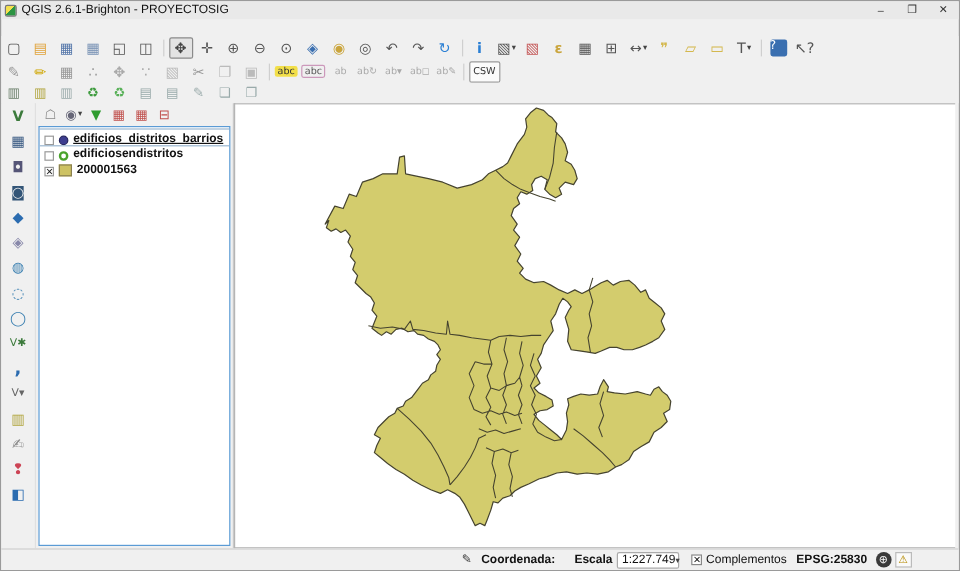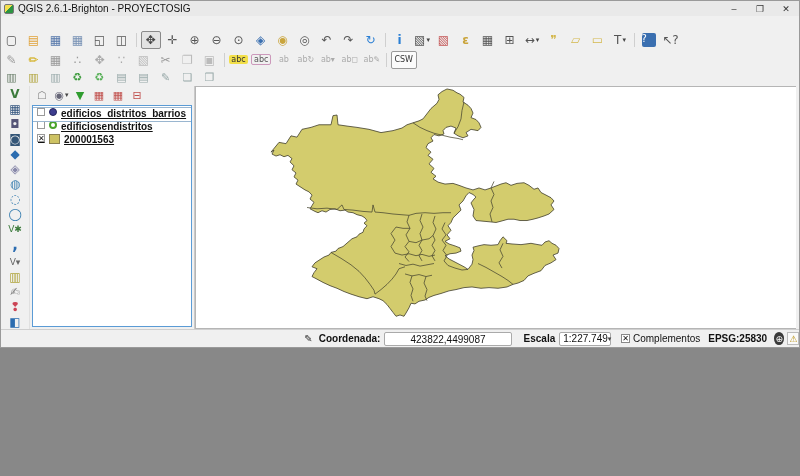--- a/index.html
+++ b/index.html
@@ -1,17 +1,17 @@
 <!DOCTYPE html>
 <html><head>
 <meta charset="utf-8">
 <style>
   html,body{margin:0;padding:0;background:#888;}
   *{box-sizing:border-box;}
-  .window{position:relative;width:800px;height:348px;background:#f0f0f0;
+  .window{position:relative;width:800px;height:476px;background:#f0f0f0;
     font-family:"Liberation Sans","DejaVu Sans",sans-serif;font-size:11px;color:#111;
     border:1px solid #9a9a9a;overflow:hidden;}
   
   .titlebar{position:absolute;left:0;top:0;width:100%;height:15px;background:#e9e9e9;
     display:flex;align-items:center;padding-left:3px;font-size:10px;}
   .qgis-logo{width:10px;height:10px;margin-right:4px;border-radius:2px;
     background:linear-gradient(135deg,#f4e04d 45%,#2c9442 45%);border:1px solid #777;}
   .win-controls{position:absolute;right:0;top:0;height:15px;display:flex;}
   .win-btn{width:26px;height:15px;display:flex;align-items:center;justify-content:center;
     font-size:9px;color:#333;}
@@ -41,21 +41,21 @@
     border-right:1px solid #c9c9c9;display:flex;flex-direction:column;}
   .panel-title{height:13px;display:flex;align-items:center;position:relative;
     justify-content:center;font-size:9px;color:#222;}
   .panel-title .pbtns{position:absolute;right:2px;top:1px;display:flex;gap:2px;}
   .pbtn{width:11px;height:10px;border:1px solid #aaa;background:#f8f8f8;font-size:7px;
     display:flex;align-items:center;justify-content:center;color:#444;}
   .panel-tools{height:18px;display:flex;align-items:center;padding-left:3px;}
   .panel-tools .tbtn{min-width:17px;height:16px;font-size:11px;}
   .layer-list{flex:1;margin:1px 2px 2px 2px;background:#fff;border:1px solid #5b9bd5;
     padding-top:2px;overflow:hidden;}
-  .layer-row{height:13px;display:flex;align-items:flex-start;padding-left:4px;gap:4px;text-decoration:underline;}
+  .layer-row{height:13px;display:flex;align-items:flex-end;padding-left:4px;gap:4px;}
   .layer-row .chk{width:8px;height:8px;border:1px solid #9a9a9a;background:#fff;flex:none;
     font-size:8px;line-height:7px;text-align:center;color:#222;font-family:"DejaVu Sans",sans-serif;}
   .layer-row .mark{width:8px;height:8px;flex:none;}
   .mark[data-marker="dot-blue"]{border-radius:50%;background:#3d3d8f;border:1px solid #26265e;}
   .mark[data-marker="ring-green"]{border-radius:50%;background:#fff;border:2px solid #4aa32c;}
   .mark[data-marker="dot-teal"]{border-radius:50%;background:#2a9db0;border:1px solid #1b6b7a;}
   .mark[data-marker="sq-green"]{background:#cfeacb;border:1px solid #9a9a9a;width:11px;height:10px;}
   .mark[data-marker="sq-khaki"]{background:#cdc263;border:1px solid #8a8050;width:11px;height:10px;}
   .layer-label{font-size:10px;font-weight:bold;white-space:nowrap;}
   .layer-row[data-sel="1"]{outline:1px solid #9ab6d0;}
@@ -449,21 +449,20 @@
     <svg viewBox="195 85 600 370" preserveAspectRatio="none">
       <path stroke-width="1" stroke-linejoin="round" d="M270,185 L278,170 L285,172 L290,160 L296,162 L301,150 L310,147 L318,143 L330,143 L332,129 L336,128 L337,143 L346,145 L356,147 L368,150 L380,155 L392,152 L401,148 L406,143 L412,140 L418,137 L422,134 L425,128 L430,118 L436,110 L438,104 L437,97 L441,92 L446,88 L452,90 L456,94 L459,96 L463,101 L462,108 L467,113 L470,118 L472,125 L470,132 L475,135 L478,140 L480,147 L477,152 L470,150 L465,155 L467,160 L462,163 L457,160 L453,156 L455,148 L450,145 L445,147 L442,152 L443,157 L438,160 L433,158 L430,163 L432,168 L427,172 L425,178 L430,185 L427,190 L432,196 L428,203 L433,210 L430,216 L435,222 L432,226 L437,231 L444,234 L452,233 L458,236 L465,240 L472,243 L478,240 L484,243 L490,240 L495,237 L500,234 L505,232 L510,236 L516,233 L523,232 L528,236 L533,242 L537,240 L540,247 L545,251 L550,255 L553,260 L550,266 L553,273 L548,280 L543,283 L537,286 L532,288 L526,290 L519,290 L513,288 L507,288 L500,291 L495,293 L489,292 L482,291 L475,290 L472,283 L473,273 L470,263 L473,257 L475,254 L472,250 L468,247 L465,252 L462,260 L458,266 L460,274 L456,280 L452,286 L450,293 L447,298 L450,305 L446,312 L449,318 L444,322 L448,326 L454,329 L459,332 L460,337 L455,340 L449,341 L444,344 L448,349 L453,353 L458,357 L463,361 L467,365 L471,357 L472,350 L471,343 L473,336 L472,331 L477,329 L483,327 L490,328 L497,327 L499,321 L502,315 L506,321 L505,325 L511,326 L520,327 L530,325 L537,327 L541,328 L544,323 L548,321 L551,325 L555,328 L558,333 L557,340 L552,343 L555,350 L550,355 L544,359 L540,367 L533,371 L527,375 L523,382 L517,386 L512,388 L506,392 L497,394 L488,393 L480,394 L471,392 L463,393 L455,396 L448,398 L440,402 L433,405 L428,408 L424,412 L418,414 L414,418 L410,417 L408,424 L405,432 L403,437 L399,435 L395,437 L392,431 L389,425 L386,419 L382,413 L378,410 L372,407 L366,410 L358,407 L350,403 L343,399 L336,394 L329,390 L322,385 L316,380 L311,376 L313,370 L316,364 L311,361 L314,355 L319,350 L323,346 L328,343 L330,339 L335,337 L337,333 L342,330 L345,326 L348,322 L351,318 L356,315 L358,311 L362,308 L363,303 L366,298 L363,294 L366,290 L364,286 L361,283 L356,281 L352,278 L347,277 L344,274 L339,275 L334,272 L329,273 L325,277 L321,275 L317,278 L314,276 L309,272 L311,267 L313,262 L309,257 L311,251 L308,246 L304,243 L299,238 L295,234 L297,228 L293,223 L295,217 L291,212 L293,206 L289,200 L291,195 L287,190 L283,192 L279,189 L275,191 L271,188 L273,182 Z" fill="#d3cc6d" stroke="#45432f"></path>
       <path fill="none" stroke-width="0.9" stroke-linejoin="round" d="M412,140 L419,147 L426,152 L433,156 L441,159 L449,162 L457,164 L462,166 M453,156 L457,146 L460,134 L461,121 L463,108 M306,270 L316,272 L326,271 L336,273 L341,266 L343,273 L352,274 L362,276 L371,277 L372,266 L374,277 L382,278 L392,280 L400,281 L408,282 L415,279 M415,279 L424,278 L433,279 L442,278 L450,278 M493,230 L490,240 L493,250 L490,260 L492,270 L489,280 L491,292 M408,282 L406,292 L409,302 L405,312 L408,322 M421,280 L419,290 L422,300 L419,310 L421,320 M434,283 L432,293 L435,303 L432,313 L434,320 M395,300 L402,302 L409,302 M408,322 L415,324 L421,320 L428,318 L432,313 M408,322 L404,330 L408,338 L404,346 L408,353 M421,320 L418,328 L421,336 L418,344 L421,352 M434,320 L431,328 L434,336 L431,344 L434,352 M395,300 L390,310 L394,320 L390,330 L394,340 M394,340 L401,343 L408,341 L415,344 L421,342 L428,345 L434,343 M398,356 L405,359 L412,357 L419,360 L426,358 L433,356 M404,372 L411,375 L418,373 L425,376 L431,374 M411,375 L409,385 L412,395 L410,405 L412,414 M425,376 L423,386 L426,396 L424,406 L426,413 M330,339 L340,348 L350,358 L358,368 L364,378 L369,388 L373,397 L374,403 M374,403 L380,396 L386,388 L391,380 L395,372 L398,364 L404,361 M444,293 L441,303 L445,312 L441,320 L445,328 L442,336 L446,344 L443,352 L447,359 M447,359 L454,363 L461,366 L467,365 M477,356 L485,362 L493,369 L501,376 L507,382 L512,388 M502,325 L499,335 L502,345 L498,355 L501,363" stroke="#45432f"></path>
     </svg>
   </div>
 
   <div class="statusbar">
     <span style="width:380px"></span>
     <span class="sb-icon">✎</span>
     <span class="sb-label">Coordenada:</span>
-    <span class="coord-box">423822,4499087</span>
     <span class="sb-label" style="margin-left:12px">Escala</span>
     <span class="scale-box">
       <span>1:227.749</span>
       <span class="dd">▾</span>
     </span>
     <span class="sb-chk">✕</span>
     <span>Complementos</span>
     <span class="sb-label" style="margin-left:8px">EPSG:25830</span>
     <span class="crs-icon">⊕</span>
     <span class="msg-icon">⚠</span>

